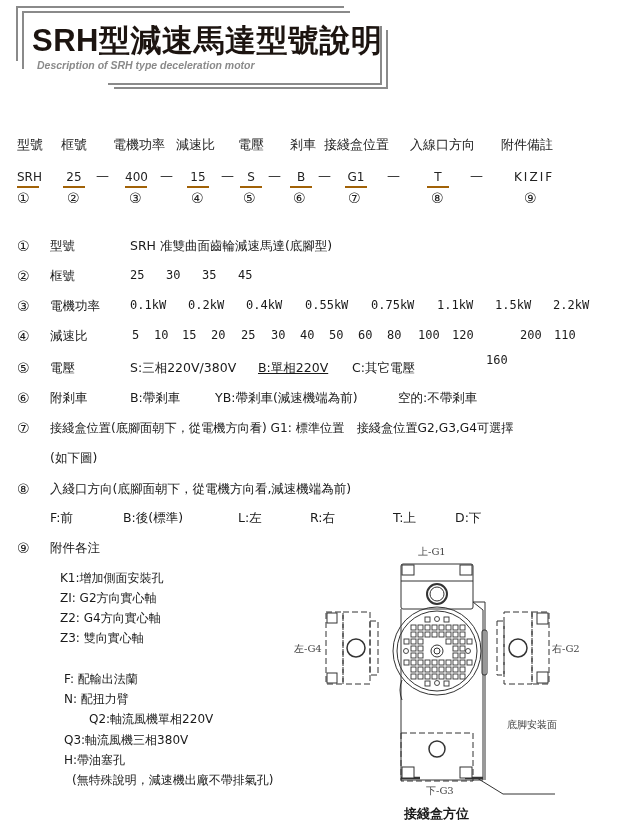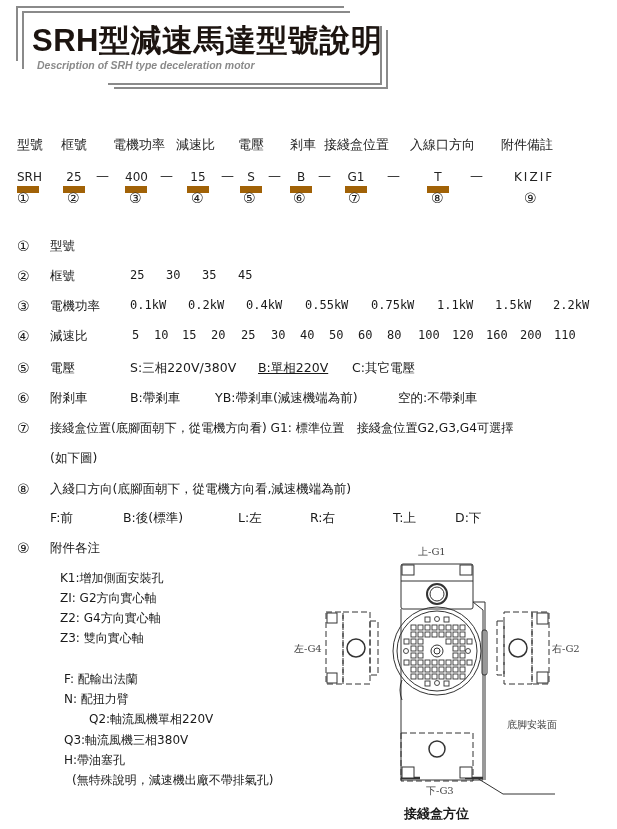--- a/index.html
+++ b/index.html
@@ -10,21 +10,21 @@
     .frame-line { position: absolute; background: #8a8a8a; }
     .hdr-title { position: absolute; left: 32px; top: 20px; font-family: "Liberation Sans", "DejaVu Sans", sans-serif;
       font-size: 31px; font-weight: bold; color: #1c1410; letter-spacing: 0.5px; white-space: nowrap; }
     .hdr-sub { position: absolute; left: 37px; top: 59px; font-family: "Liberation Sans", sans-serif; font-size: 10.5px;
       font-style: italic; font-weight: bold; color: #8a8a8a; white-space: nowrap; }
 
     
     .code-head span, .code-vals span, .code-nums span { position: absolute; white-space: nowrap; }
     .code-head span { top: 136px; font-size: 13px; color: #222; }
     .code-vals span { top: 170px; font-size: 12px; color: #222; }
-    .code-vals .ul { border-bottom: 7px solid #a16207; padding-bottom: 2px; text-align: center; }
+    .code-vals .ul { border-bottom: 2px solid #a16207; padding-bottom: 2px; text-align: center; }
     .code-vals .dash { font-size: 13px; top: 168px; }
     .code-nums span { top: 190px; font-size: 14px; color: #222; }
 
     
     .row { position: absolute; left: 0; width: 617px; height: 20px; font-size: 12.5px; color: #1a1a1a; }
     .row span { position: absolute; white-space: nowrap; }
     .num { left: 17px; font-size: 14px; }
     .lbl { left: 50px; }
     .mono { font-family: "DejaVu Sans Mono", "Liberation Mono", monospace; font-size: 12px; }
 
@@ -87,20 +87,21 @@
   <span style="left:243px;">⑤</span>
   <span style="left:293px;">⑥</span>
   <span style="left:348px;">⑦</span>
   <span style="left:431px;">⑧</span>
   <span style="left:524px;">⑨</span>
 </div>
 
 <div class="row" style="top:238px;">
   <span class="num">①</span>
   <span class="lbl">型號</span>
+  <span style="left:130px;">SRH 准雙曲面齒輪減速馬達(底腳型)</span>
 </div>
 
 <div class="row" style="top:268px;">
   <span class="num">②</span>
   <span class="lbl">框號</span>
   <span class="mono" style="left:130px;">25</span>
   <span class="mono" style="left:166px;">30</span>
   <span class="mono" style="left:202px;">35</span>
   <span class="mono" style="left:238px;">45</span>
 </div>
@@ -126,21 +127,21 @@
   <span class="mono" style="left:182px;">15</span>
   <span class="mono" style="left:211px;">20</span>
   <span class="mono" style="left:241px;">25</span>
   <span class="mono" style="left:271px;">30</span>
   <span class="mono" style="left:300px;">40</span>
   <span class="mono" style="left:329px;">50</span>
   <span class="mono" style="left:358px;">60</span>
   <span class="mono" style="left:387px;">80</span>
   <span class="mono" style="left:418px;">100</span>
   <span class="mono" style="left:452px;">120</span>
-  <span class="mono" style="left:486px;">160</span>
+  <span class="mono" style="left:486px;margin-top:25px;">160</span>
   <span class="mono" style="left:520px;">200</span>
   <span class="mono" style="left:554px;">110</span>
 </div>
 
 <div class="row" style="top:360px;">
   <span class="num">⑤</span>
   <span class="lbl">電壓</span>
   <span style="left:130px;">S:三相220V/380V</span>
   <span style="left:258px;text-decoration:underline;">B:單相220V</span>
   <span style="left:352px;">C:其它電壓</span>

